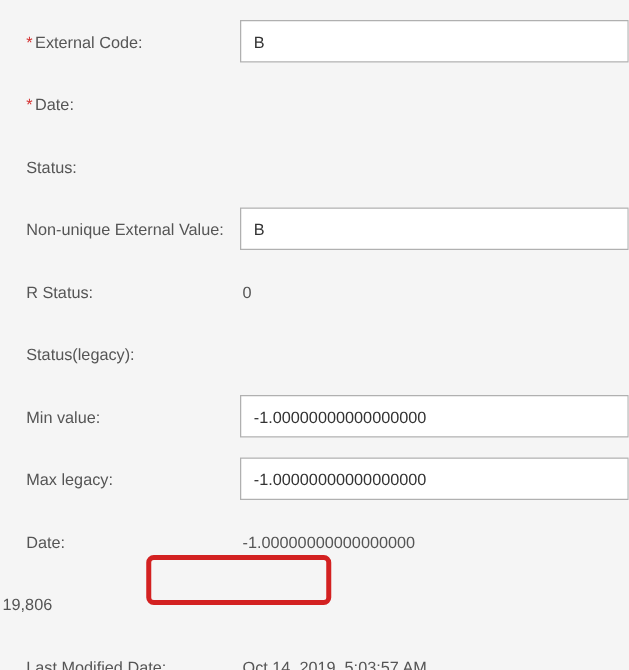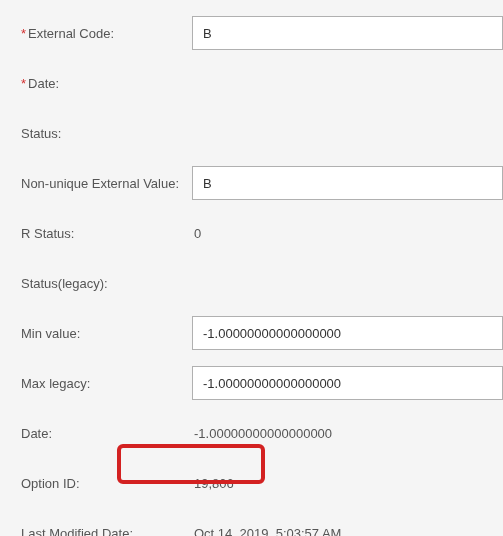--- a/index.html
+++ b/index.html
@@ -147,23 +147,20 @@
     <div class="form-row">
       <div class="label-col">
         <span>Date:</span>
       </div>
       <div class="value-col">
         <span class="static-value">-1.00000000000000000</span>
       </div>
     </div>
 
     <div class="form-row">
-      <div class="label-col">
-        <span>Option ID:</span>
-      </div>
       <div class="value-col">
         <span class="static-value">19,806</span>
       </div>
     </div>
 
     <div class="form-row">
       <div class="label-col">
         <span>Last Modified Date:</span>
       </div>
       <div class="value-col">

